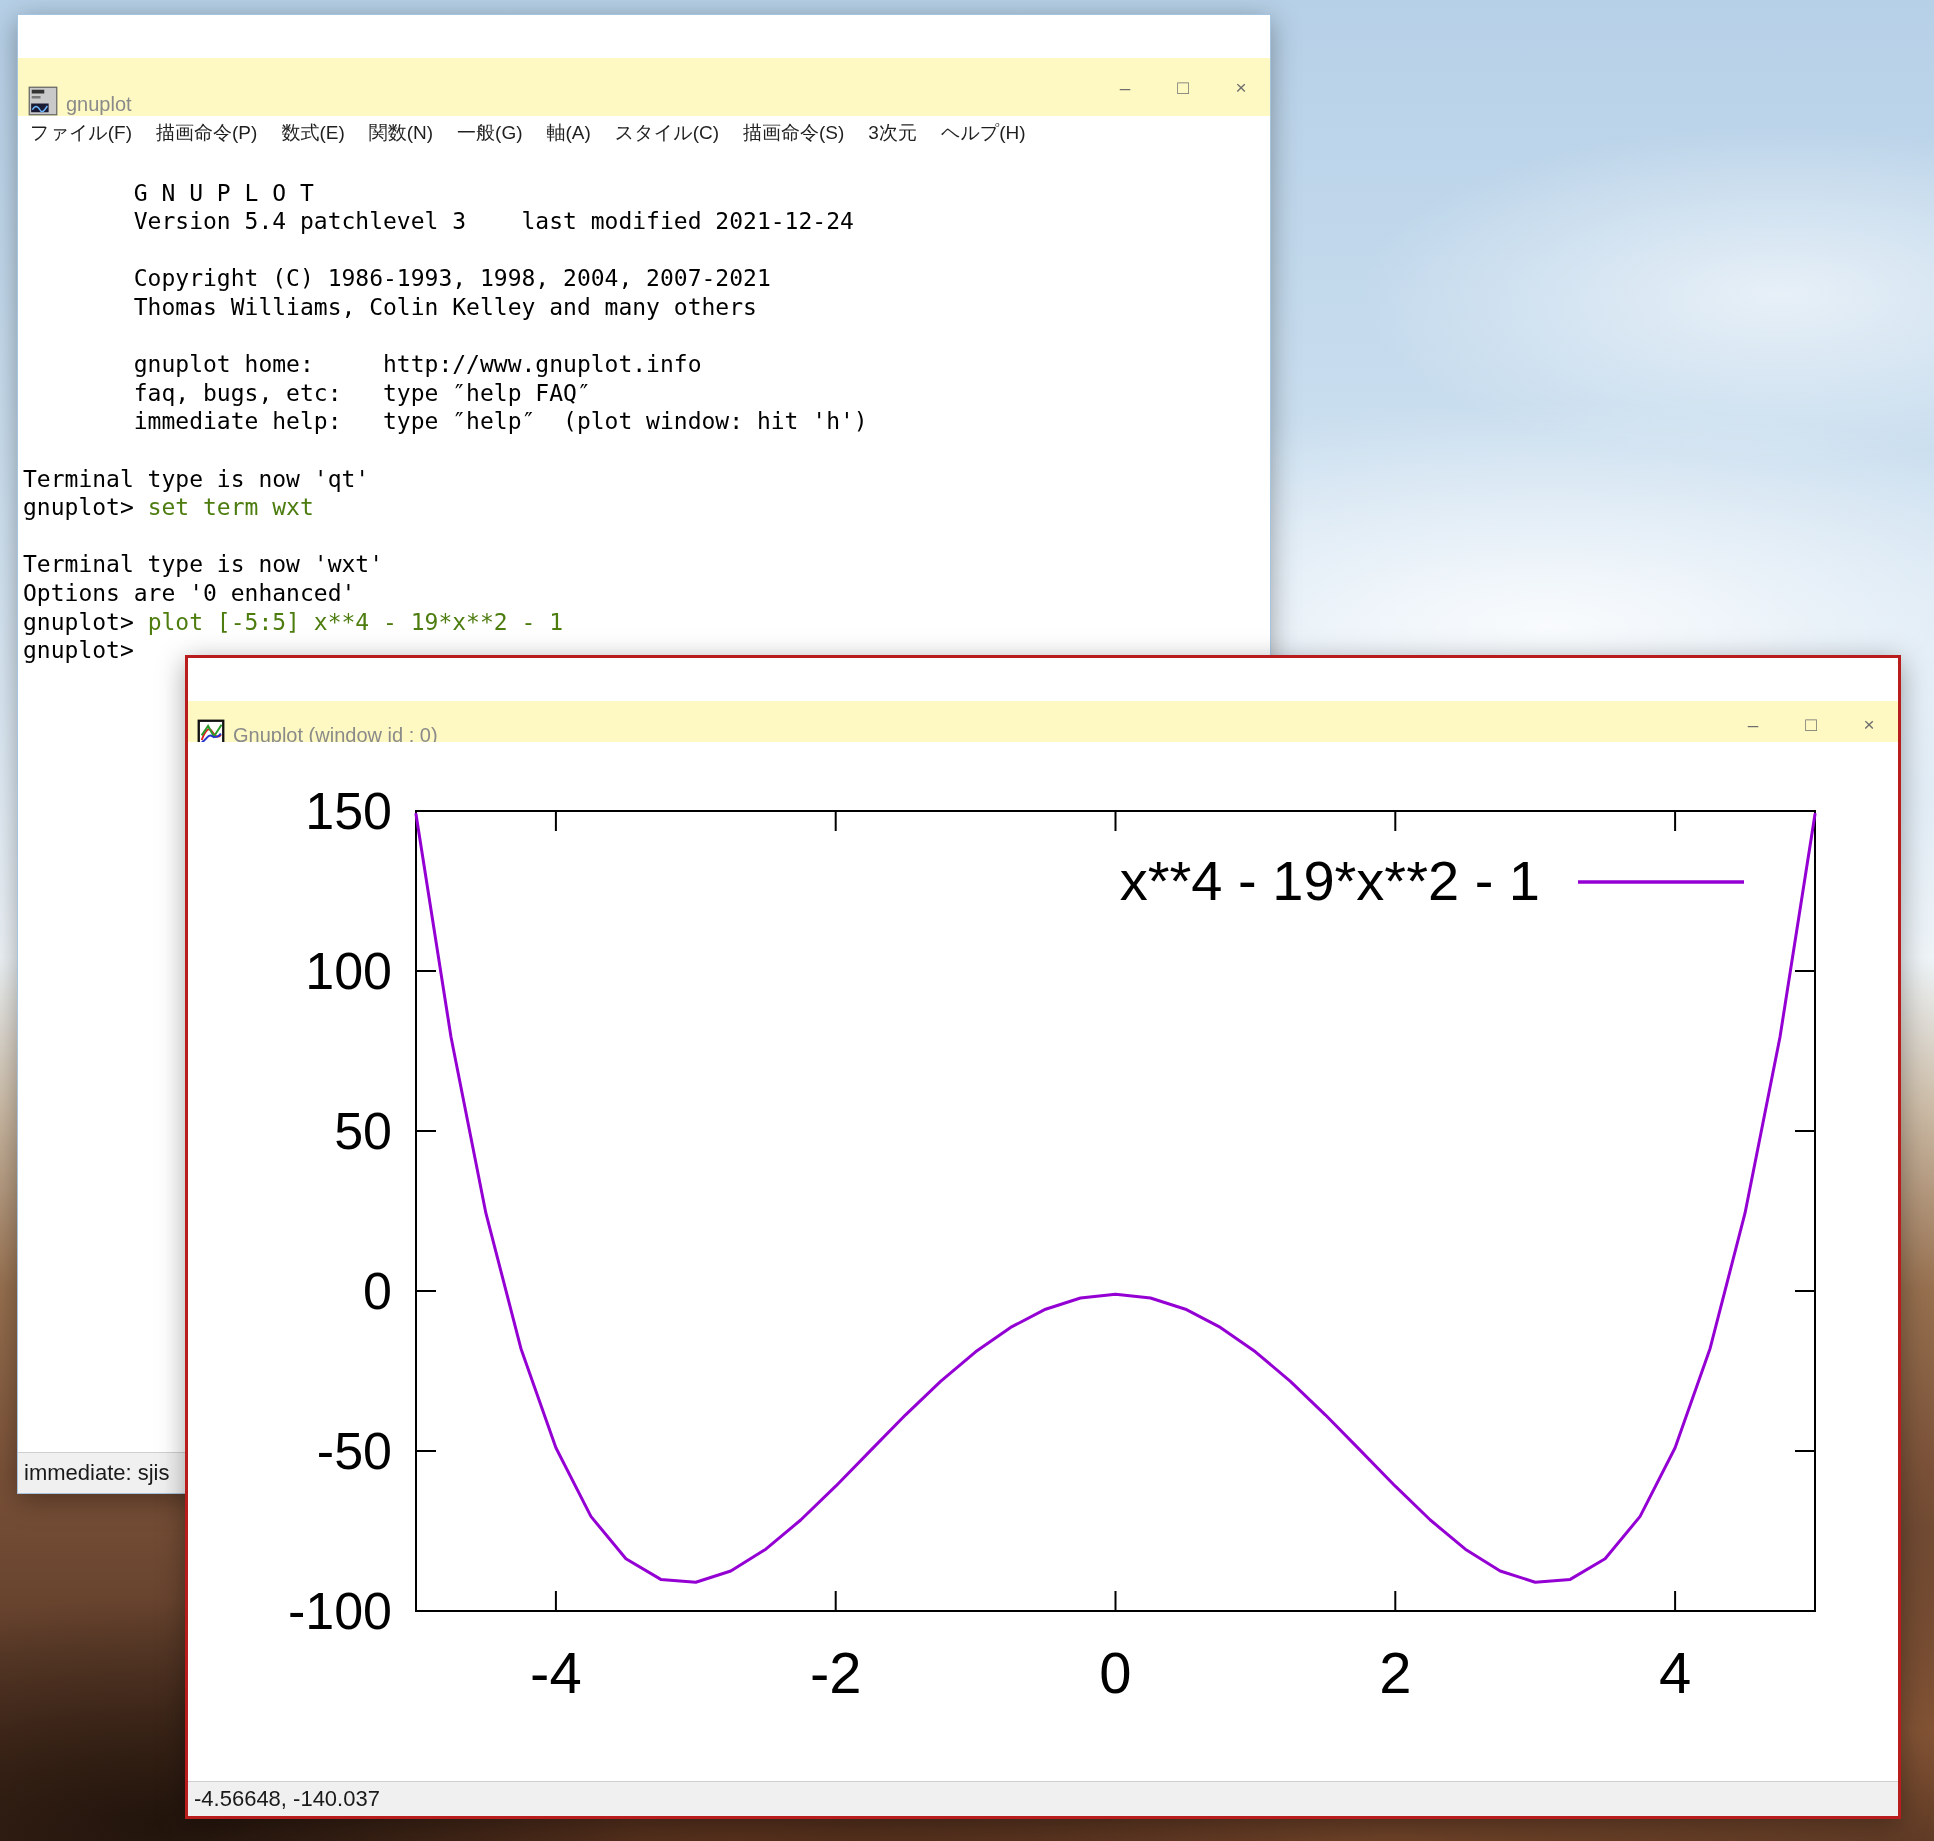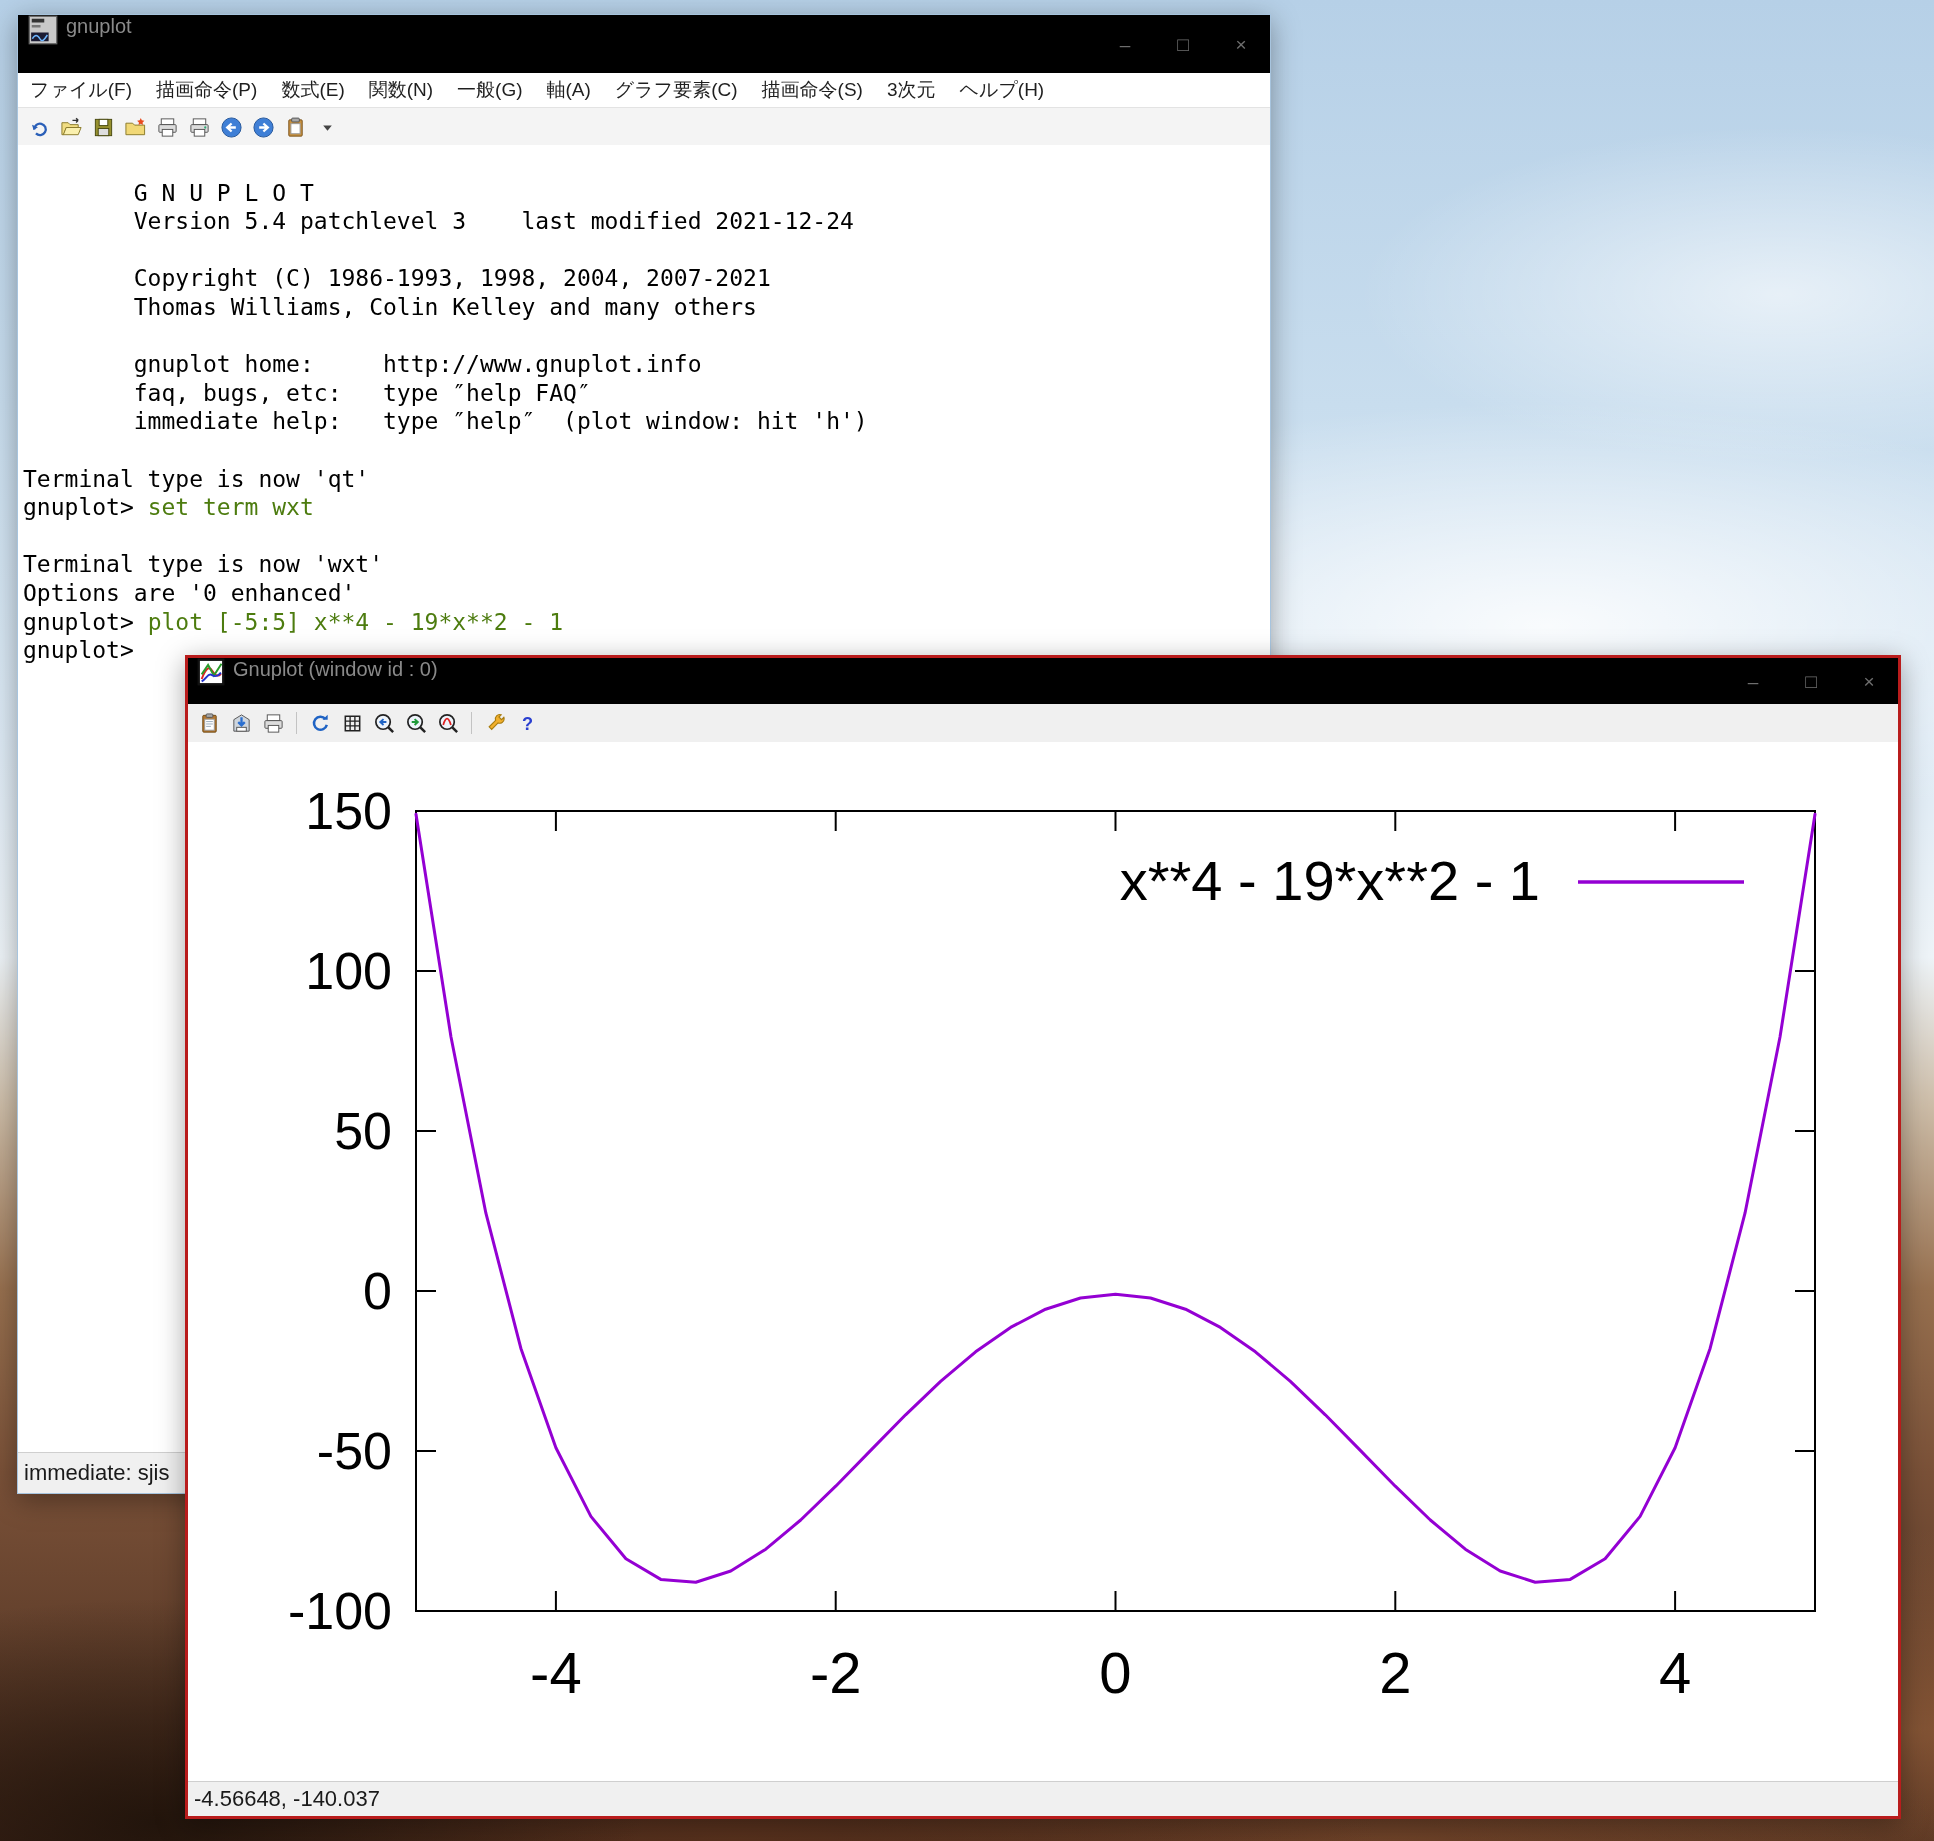--- a/index.html
+++ b/index.html
@@ -15,21 +15,21 @@
       radial-gradient(ellipse 700px 320px at 8% 99%, rgba(30,18,10,0.9), rgba(30,18,10,0) 70%),
       radial-gradient(ellipse 900px 360px at 38% 100%, rgba(94,52,30,0.75), rgba(94,52,30,0) 72%),
       radial-gradient(ellipse 800px 300px at 72% 101%, rgba(145,88,52,0.6), rgba(145,88,52,0) 70%),
       radial-gradient(ellipse 760px 280px at 99% 94%, rgba(168,108,66,0.55), rgba(168,108,66,0) 72%),
       radial-gradient(ellipse 900px 320px at 80% 34%, rgba(255,255,255,0.85), rgba(255,255,255,0) 70%),
       radial-gradient(ellipse 600px 240px at 92% 16%, rgba(255,255,255,0.6), rgba(255,255,255,0) 70%),
       linear-gradient(180deg,#b6d0e7 0%,#c8ddee 22%,#ddeaf5 40%,#eef4f8 52%,#cdbda8 60%,#97704f 70%,#7a5138 80%,#5d3c29 91%,#46291b 100%);
   }
   
   .win{position:absolute;background:#fff;box-shadow:0 6px 26px rgba(0,0,0,0.35);}
-  .titlebar{position:relative;background:#000000;display:flex;align-items:flex-start;}
+  .titlebar{position:relative;background:#fef9c3;display:flex;align-items:flex-end;margin-top:43px;}
   .title-text{color:#8a8a8a;white-space:nowrap;}
   .caption-buttons{position:absolute;right:0;top:0;height:100%;display:flex;}
   .cap-btn{width:58px;height:100%;display:flex;align-items:center;justify-content:center;
     color:#6e6e6e;font-size:19px;line-height:1;}
   .statusbar{position:absolute;left:0;right:0;bottom:0;background:#f0f0f0;
     border-top:1px solid #cfcfcf;display:flex;align-items:center;color:#1a1a1a;}
   .tb-btn{display:inline-flex;align-items:center;justify-content:center;
     width:30px;height:28px;border-radius:3px;}
   .tb-sep{display:inline-block;width:1px;height:22px;background:#c3c3c3;margin:0 6px;vertical-align:middle;}
   
@@ -78,21 +78,21 @@
       <span class="cap-btn">×</span>
     </div>
   </div>
   <div id="console-menubar">
       <span class="menu-item">ファイル(F)</span>
       <span class="menu-item">描画命令(P)</span>
       <span class="menu-item">数式(E)</span>
       <span class="menu-item">関数(N)</span>
       <span class="menu-item">一般(G)</span>
       <span class="menu-item">軸(A)</span>
-      <span class="menu-item">グラフ要素(C)</span>
+      <span class="menu-item">スタイル(C)</span>
       <span class="menu-item">描画命令(S)</span>
       <span class="menu-item">3次元</span>
       <span class="menu-item">ヘルプ(H)</span>
     </div>
   <div id="console-toolbar">
       <span class="tb-btn">
         <svg viewBox="0 0 24 24" width="23" height="23">
           <path d="M6.5 14a6 6 0 1 1 1.8 4.2" fill="none" stroke="#2a5fb8" stroke-width="2.4"></path>
           <path d="M4.2 9.2l1.6 5.4 4.6-2.8z" fill="#2a5fb8"></path>
         </svg>

